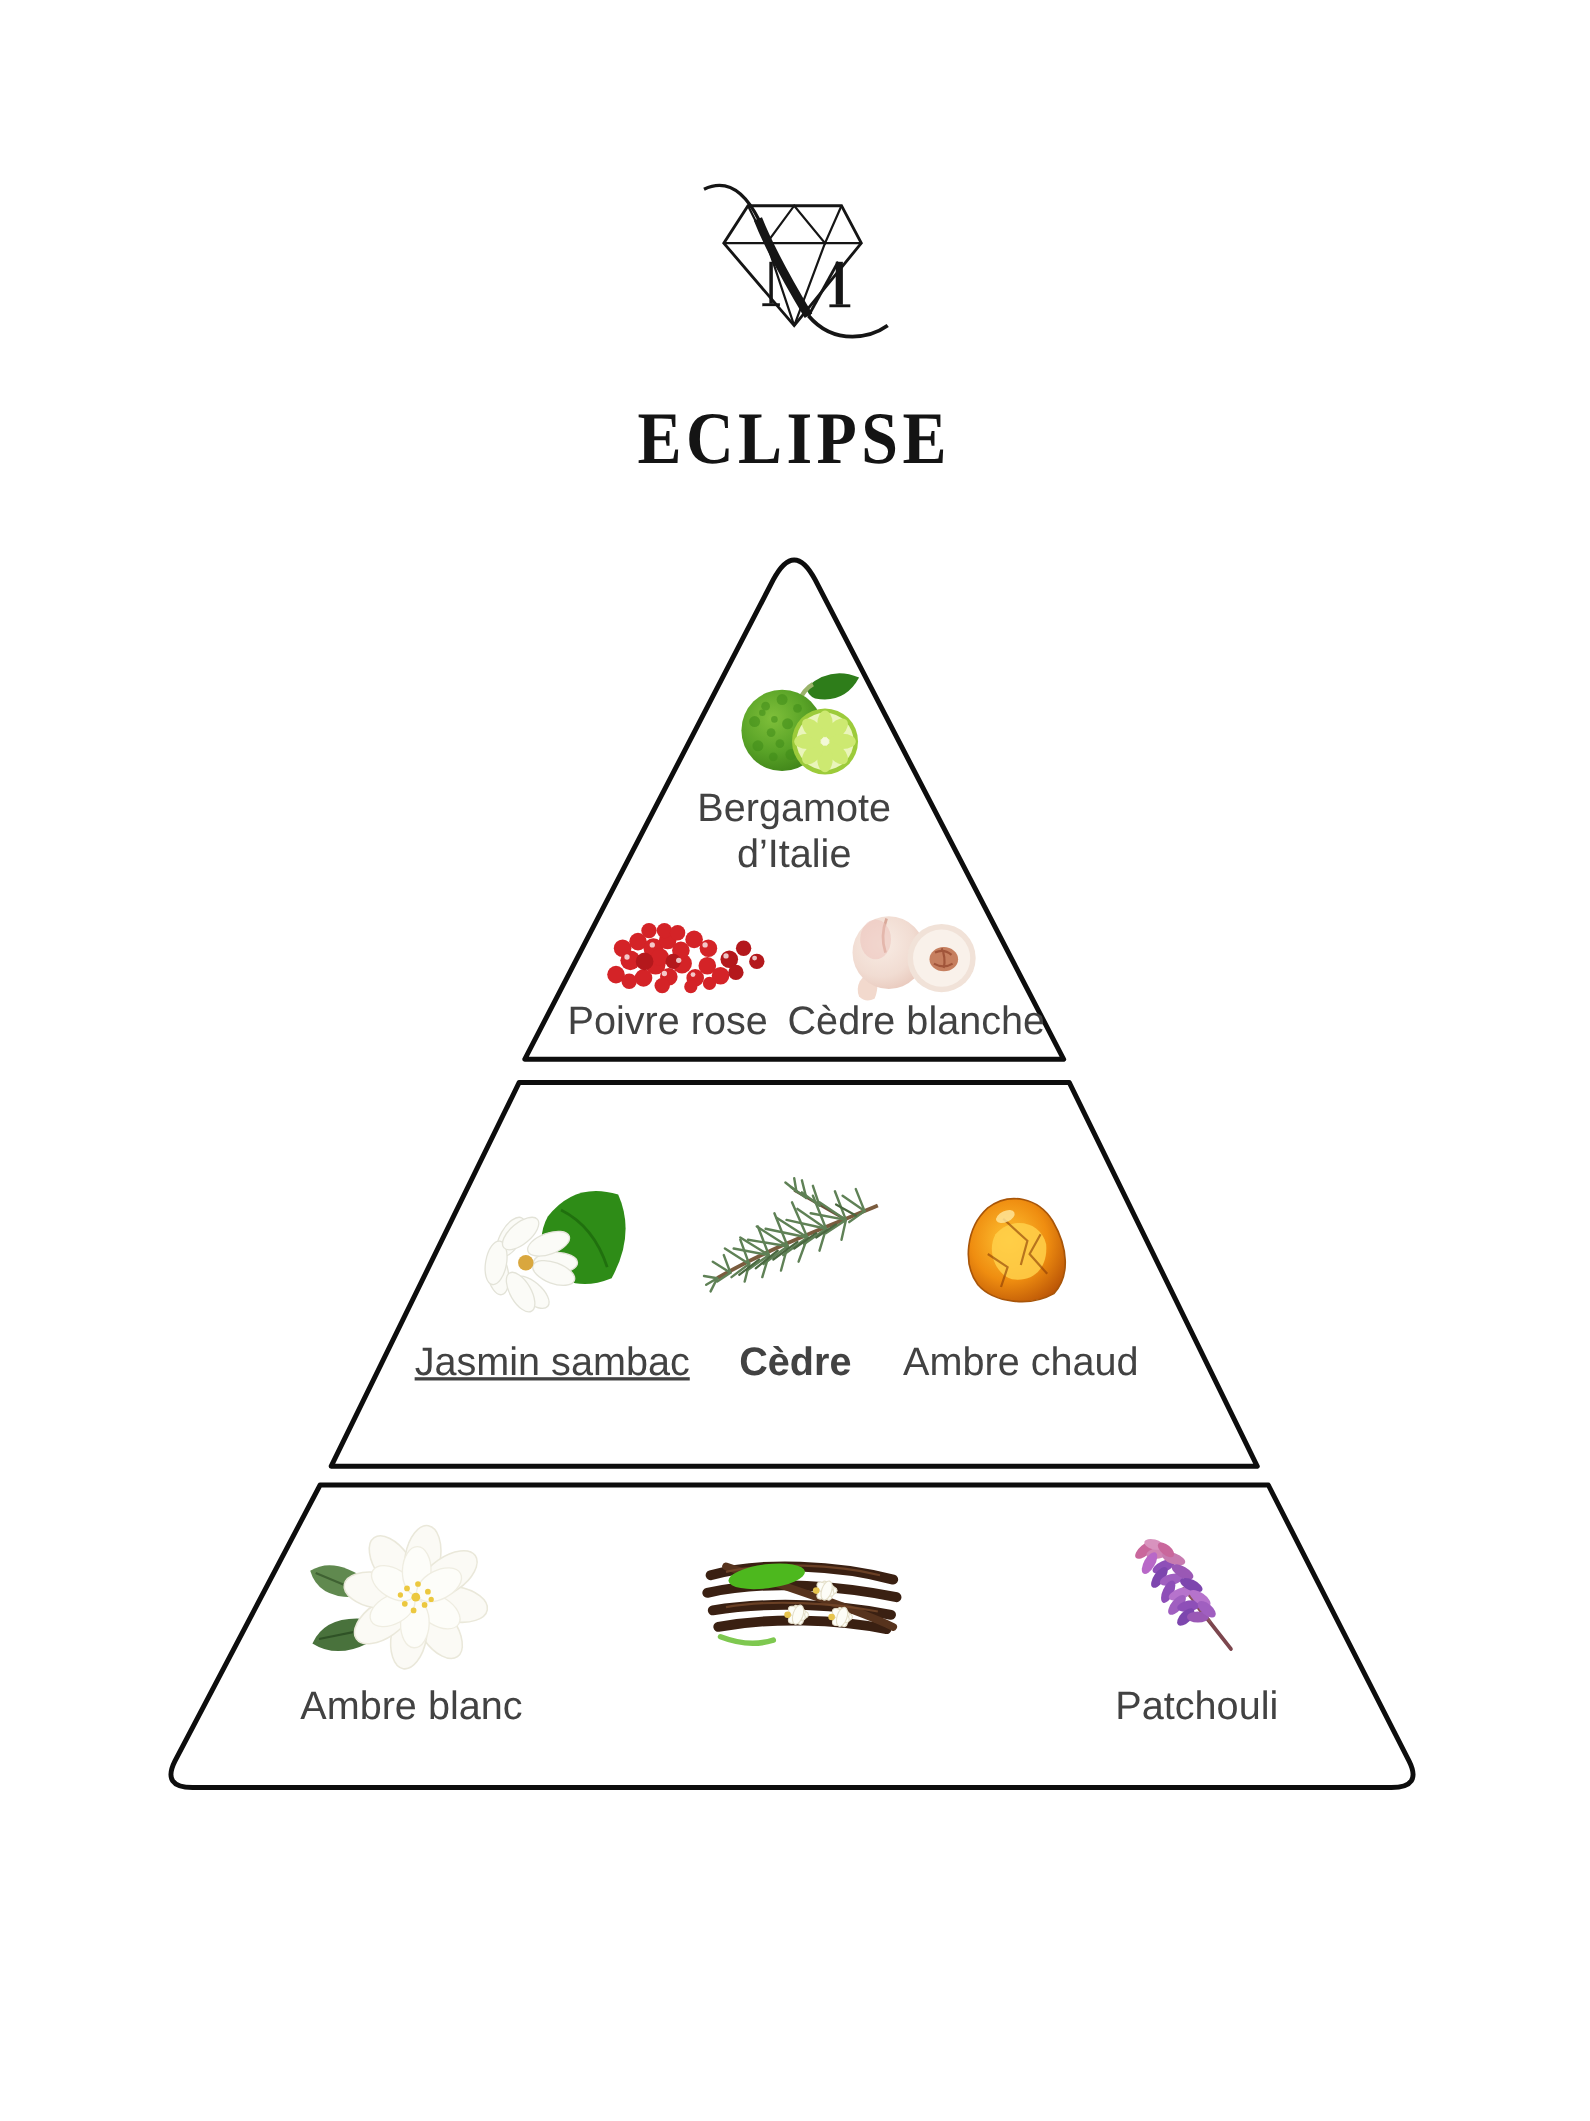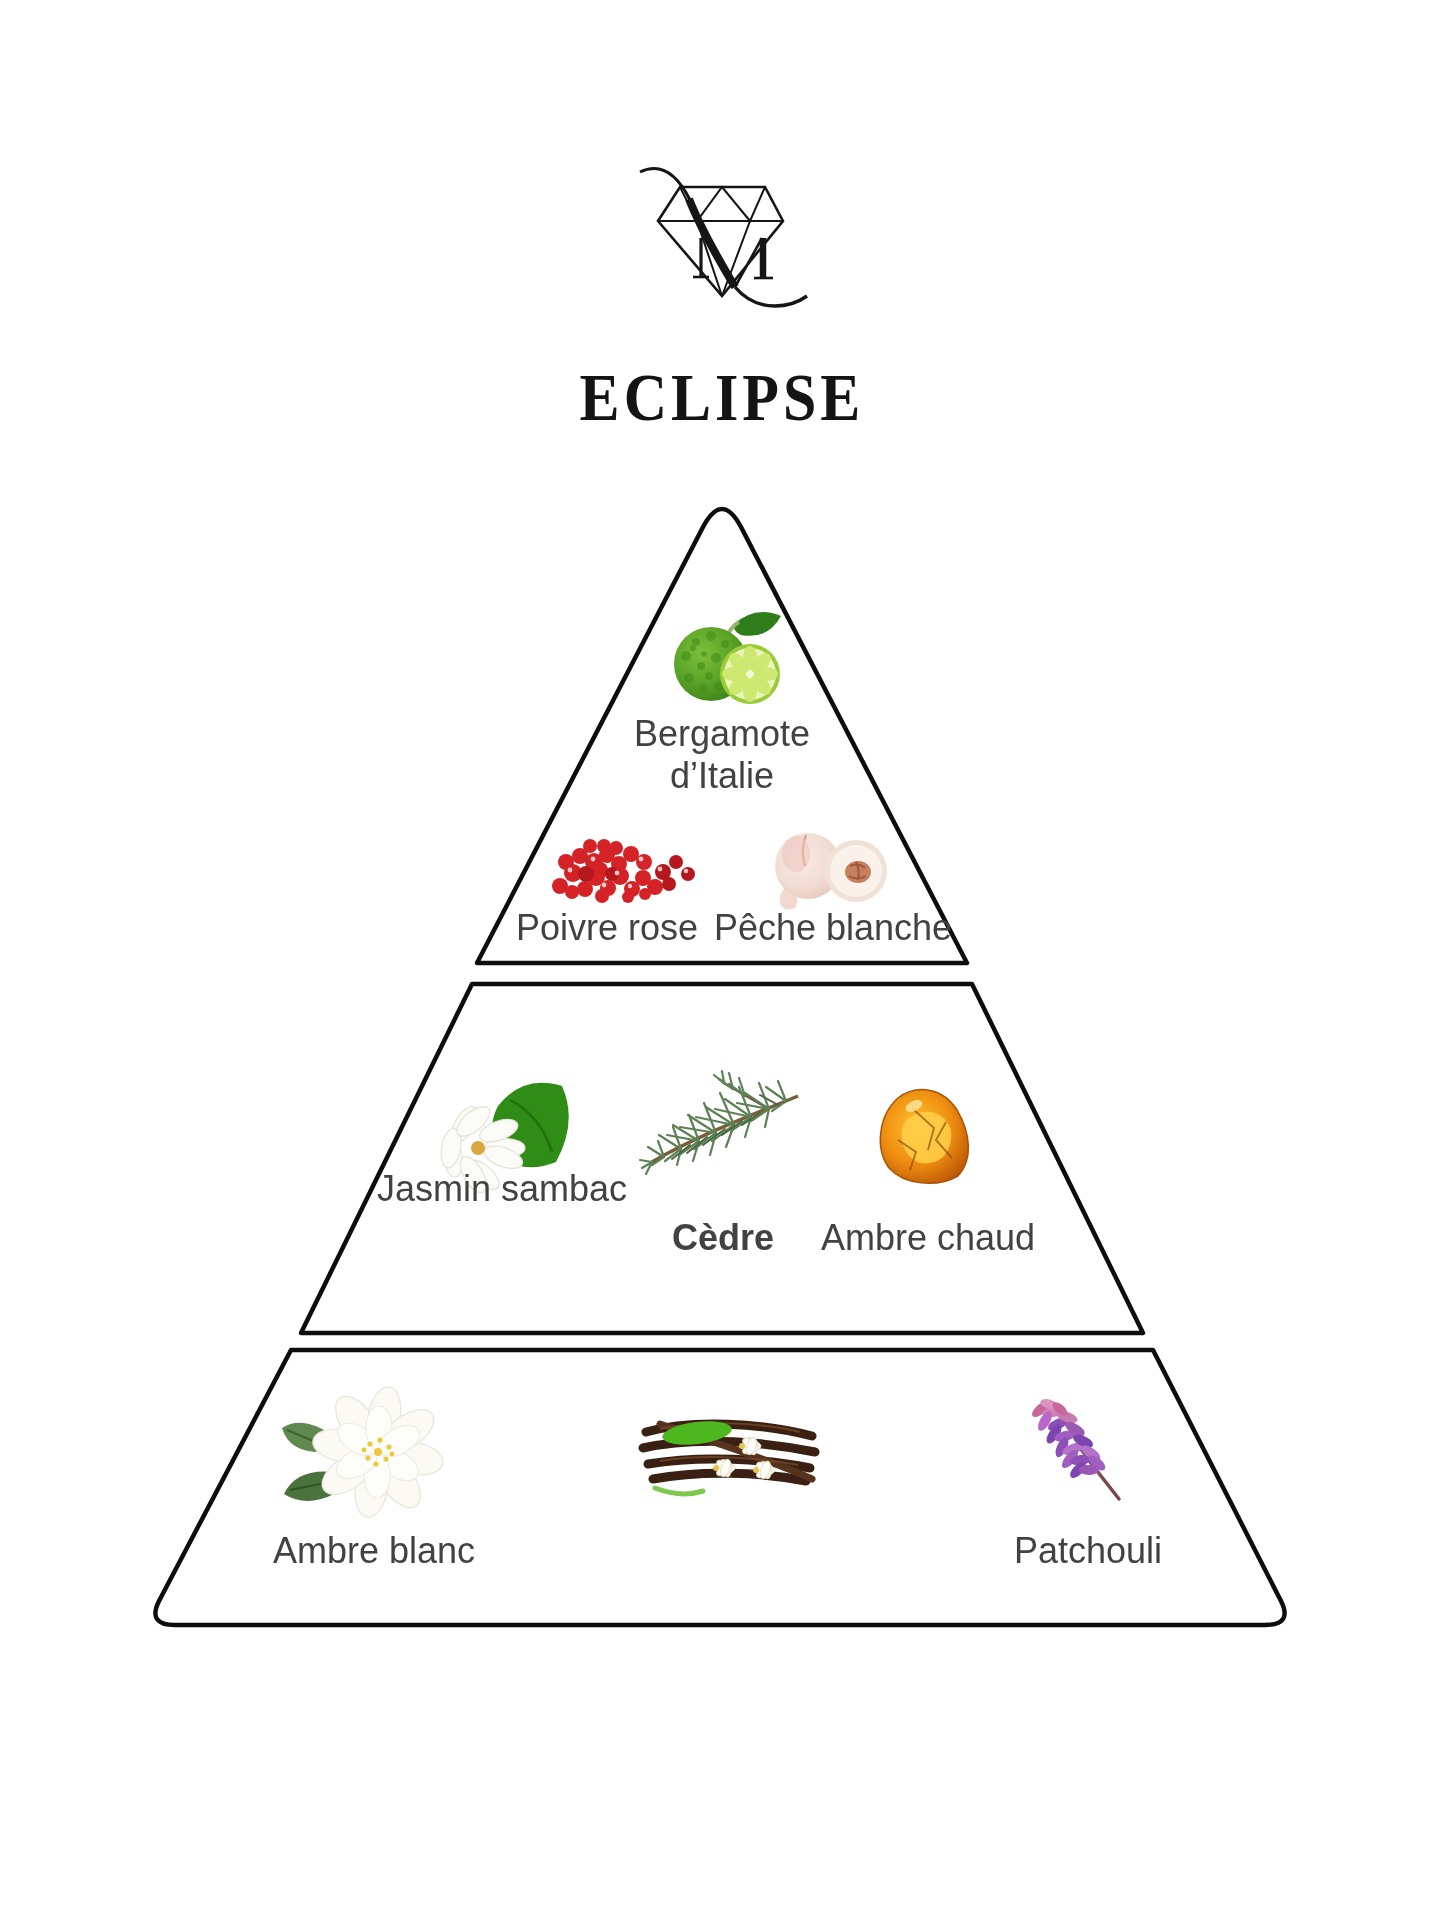--- a/index.html
+++ b/index.html
@@ -340,22 +340,22 @@
       <ellipse cx="1049" cy="1404" rx="9" ry="4.5" fill="#d893be" transform="rotate(15 1049 1404)"></ellipse>
       <ellipse cx="1060" cy="1409" rx="9" ry="4.5" fill="#c9679c" transform="rotate(40 1060 1409)"></ellipse>
     </g>
   </g>
 </svg>
 
 <div class="title" style="left:722px;top:360px;">ECLIPSE</div>
 
 <div class="note-label wrap" style="left:722px;top:713px;">Bergamote d’Italie</div>
 <div class="note-label" style="left:607px;top:907px;text-align:right;">Poivre rose</div>
-<div class="note-label" style="left:833px;top:907px;">Pêche blanche</div>
-
-<div class="note-label" style="left:502px;top:1168px;">Jasmin sambac</div>
+<div class="note-label" style="left:833px;top:907px;">Cèdre blanche</div>
+
+<div class="note-label" style="left:502px;top:1217px;text-decoration:underline;">Jasmin sambac</div>
 <div class="note-label" style="left:723px;top:1217px;font-weight:bold;">Cèdre</div>
 <div class="note-label" style="left:928px;top:1217px;">Ambre chaud</div>
 
 <div class="note-label" style="left:374px;top:1530px;">Ambre blanc</div>
 <div class="note-label" style="left:1088px;top:1530px;">Patchouli</div>
 
 </div>
 
 </body></html>

